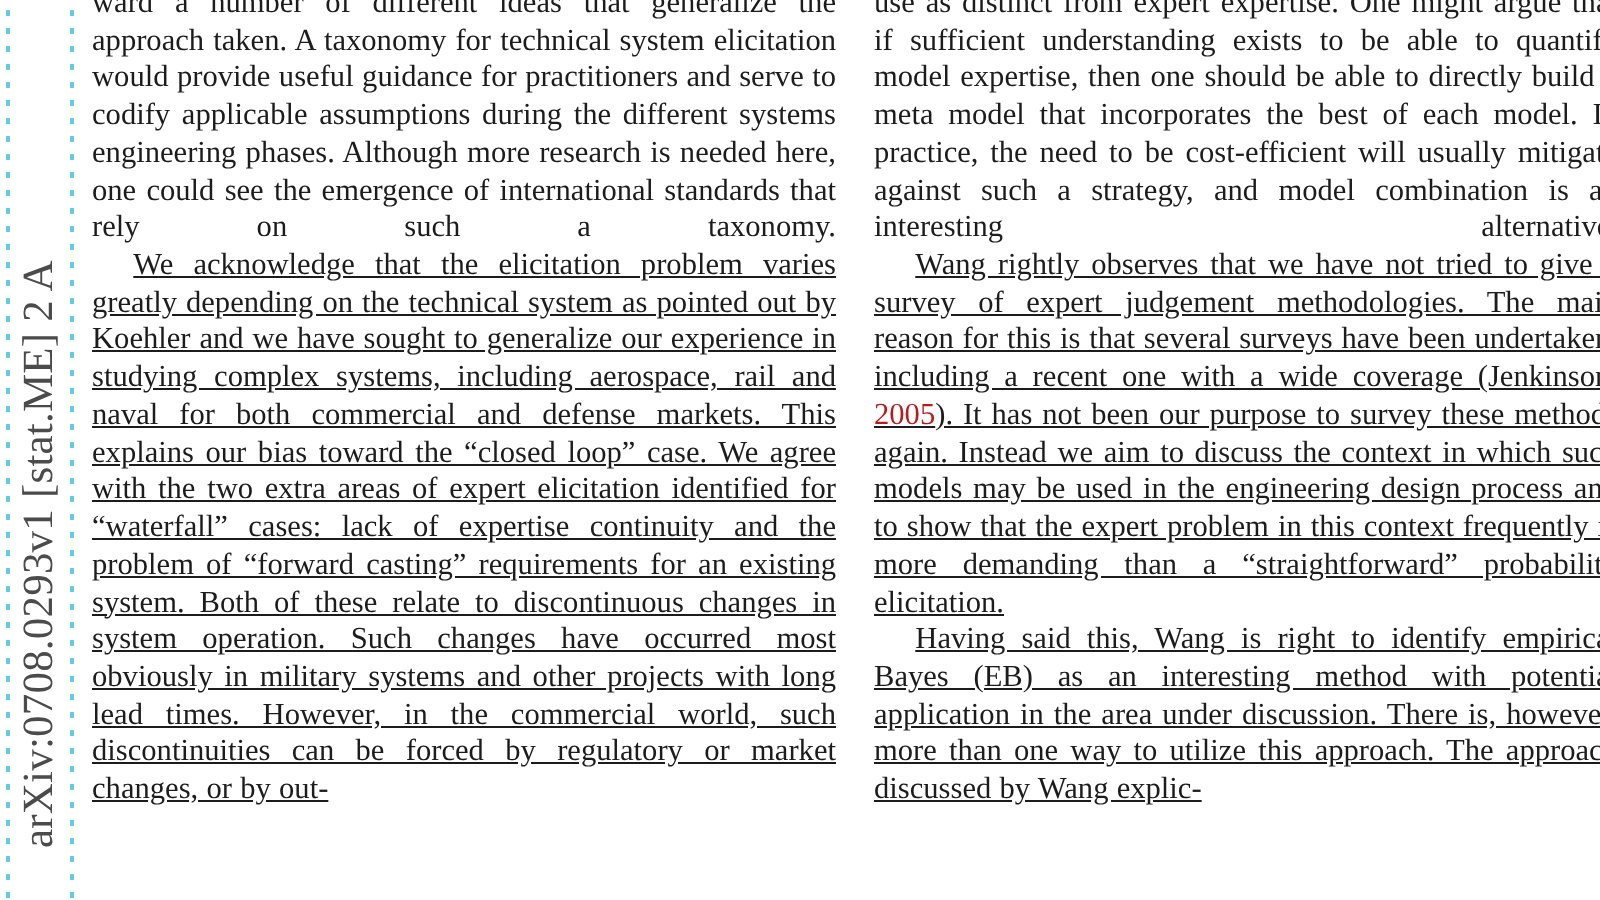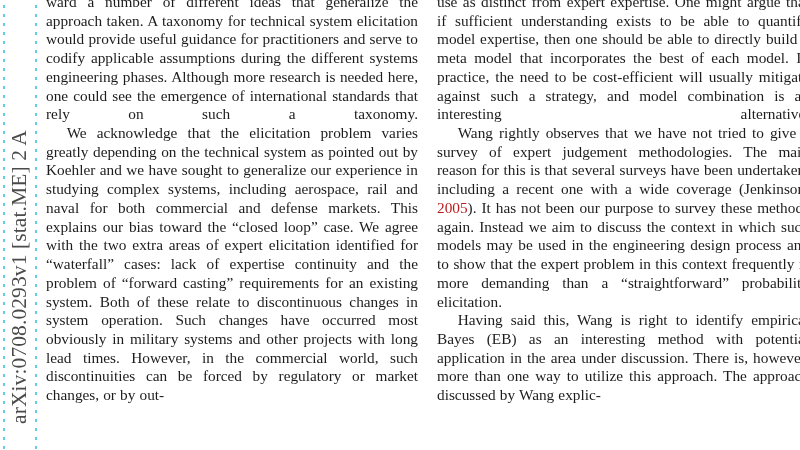--- a/index.html
+++ b/index.html
@@ -97,21 +97,21 @@
     margin: 0;
     font-size: 15.3px;
     line-height: 18.72px;
     text-align: justify;
     text-align-last: left;
     text-justify: inter-word;
     word-spacing: 0.02em;
     color: #1c1c1c;
     hyphens: none;
   }
-  p.para.indent { text-indent: 1.35em; }
+  p.para.indent { text-indent: 1.35em; text-decoration: underline; }
   p.para.clipped-top { text-indent: 0; }
 
   
   p.para.force-justify { text-align-last: justify; }
 
   .cite-link {
     color: #b91c1c;
     text-decoration: none;
   }
 

